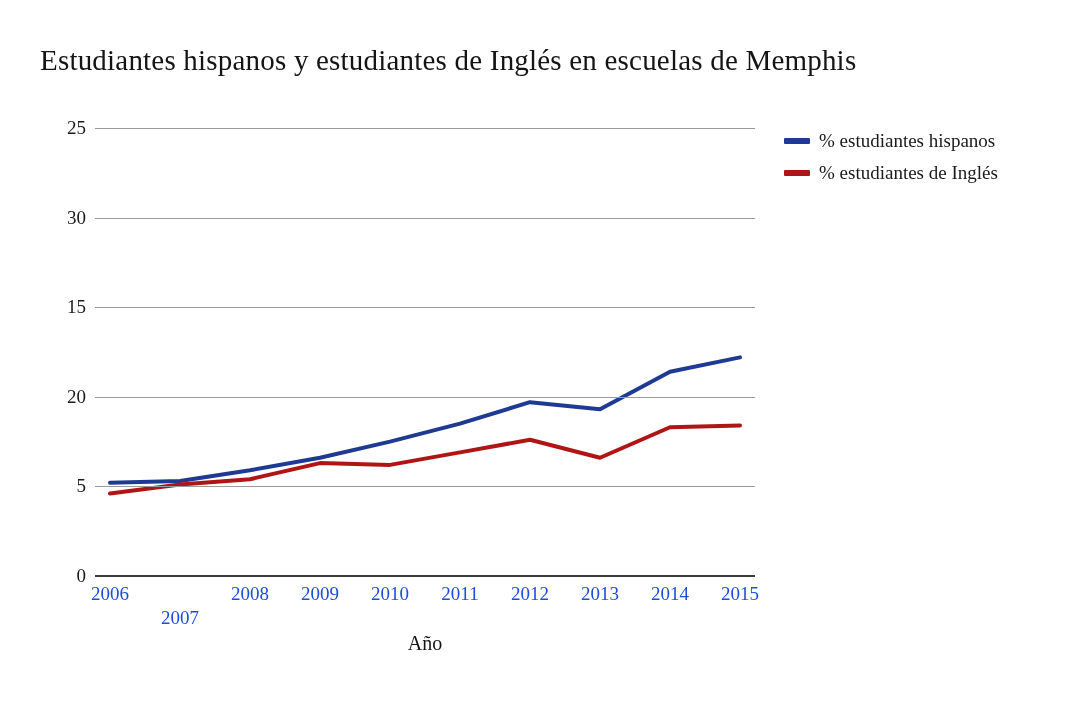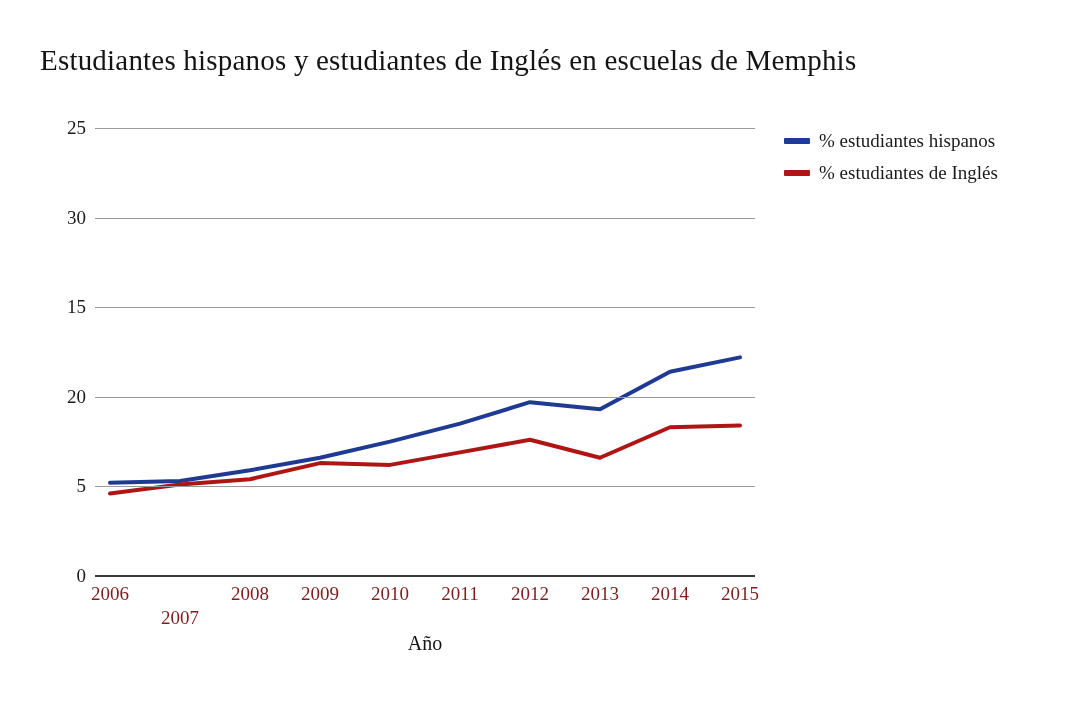--- a/index.html
+++ b/index.html
@@ -72,21 +72,21 @@
   #x-labels {
     position: absolute;
     left: 95px;
     top: 583px;
     width: 660px;
     height: 28px;
   }
   .xtick-label {
     position: absolute;
     font-size: 19px;
-    color: #7f1d1d;
+    color: #1d4ed8;
     text-align: left;
     transform: translateX(-50%);
     white-space: nowrap;
   }
   #x-axis-title {
     position: absolute;
     top: 632px;
     left: 95px;
     width: 660px;
     text-align: center;

